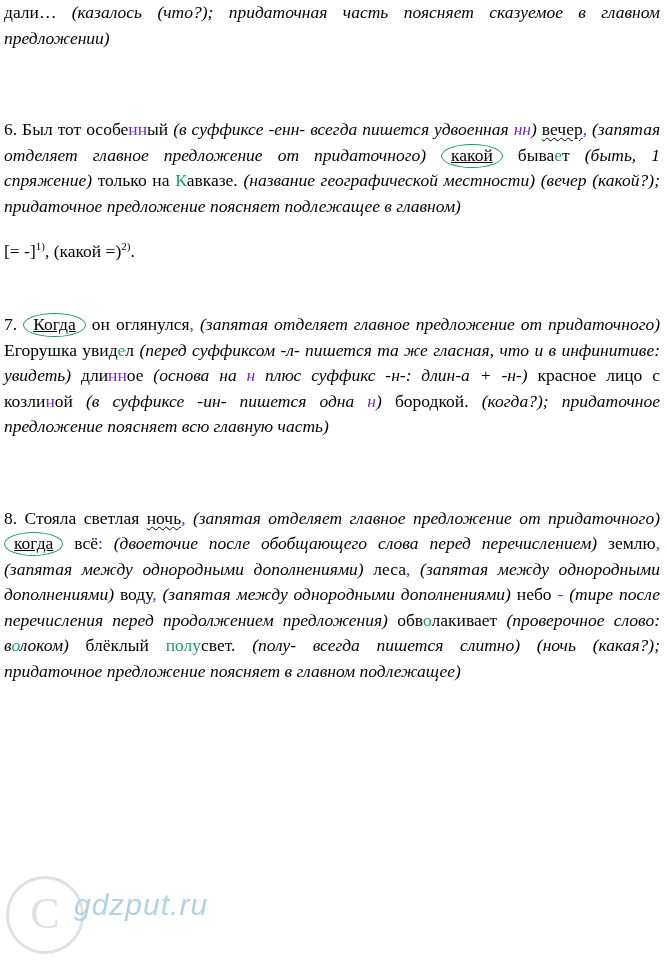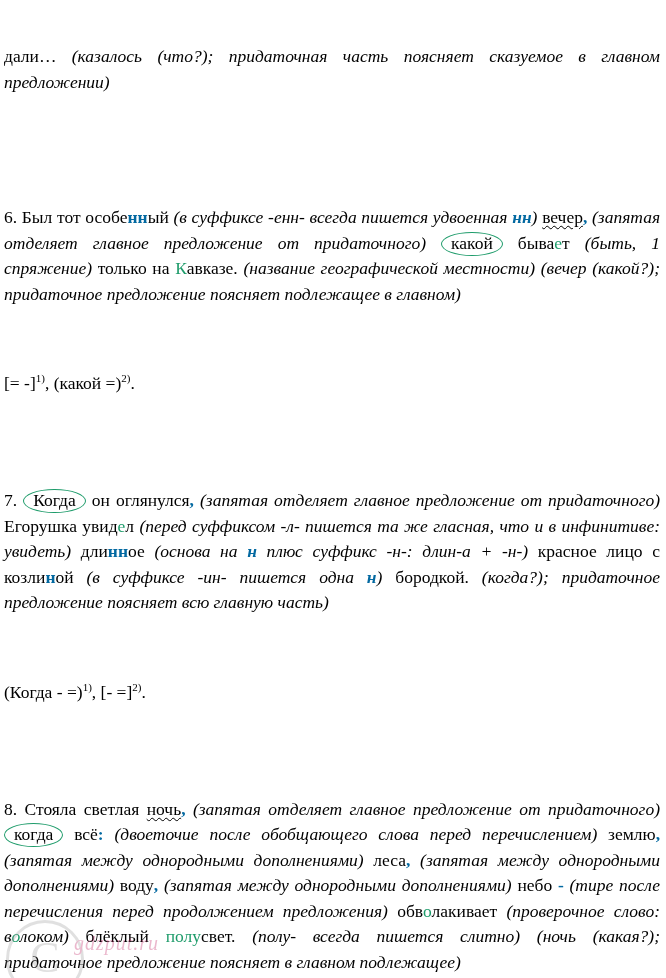--- a/index.html
+++ b/index.html
@@ -23,34 +23,33 @@
     box-sizing: border-box;
   }
   .para {
     font-size: 17.5px;
     line-height: 25.5px;
     text-align: justify;
     margin: 0;
   }
   .block {
     margin-bottom: 2px;
-    margin-top: 44px;
   }
   .gap-small { height: 18px; }
   .gap-large { height: 46px; }
 
   .it {
     font-style: italic;
   }
   .green {
     color: #1f9c6b;
   }
   .green-b {
-    color: #0369a1;
-    font-weight: bold;
+    color: #6d28d9;
+    font-weight: normal;
   }
   .ul {
     text-decoration-thickness: 1px;
     text-underline-offset: 2px;
   }
   .wavy {
     text-decoration: underline wavy;
     text-decoration-thickness: 1px;
     text-underline-offset: 2px;
   }
@@ -58,44 +57,45 @@
     font-size: 11px;
     vertical-align: super;
     line-height: 0;
   }
   .oval {
     display: inline-block;
     border: 1.4px solid #1f9c6b;
     border-radius: 50%;
     padding: 1px 9px 2px 9px;
     line-height: 19px;
+    text-decoration: underline;
   }
   .formula {
     font-size: 17.5px;
     line-height: 25px;
     font-family: "Liberation Serif", "DejaVu Serif", serif;
   }
   
   .wm {
     position: absolute;
     left: 0;
     bottom: 0;
     width: 290px;
     height: 120px;
     pointer-events: none;
     opacity: 0.30;
   }
   .wm-text {
     position: absolute;
     left: 74px;
     top: 30px;
-    font-family: Liberation Serif, serif;
-    font-size: 20px;
+    font-family: Liberation Sans, sans-serif;
+    font-size: 30px;
     letter-spacing: 1px;
-    color: #be185d;
+    color: #0369a1;
     font-style: italic;
     white-space: nowrap;
   }
   .wm-c {
     position: absolute;
     left: 6px;
     top: 18px;
     width: 72px;
     height: 72px;
     border: 3px solid #9a9a9a;
@@ -132,23 +132,20 @@
   </div>
 
   <div class="gap-large"></div>
 
   <div class="block">
     <p class="para">7. <span class="oval">Когда</span> <span class="ul">он</span> <span class="ul">оглянулся</span><span class="green-b">,</span> <span class="it">(запятая отделяет главное предложение от придаточного)</span> <span class="ul">Егорушка</span> <span class="ul">увид<span class="green">е</span>л</span> <span class="it">(перед суффиксом -л- пишется та же гласная, что и в инфинитиве: увидеть)</span> дли<span class="green-b">нн</span>ое <span class="it">(основа на <span class="green-b">н</span> плюс суффикс -н-: длин-а + -н-)</span> красное лицо с козли<span class="green-b">н</span>ой <span class="it">(в суффиксе -ин- пишется одна <span class="green-b">н</span>)</span> бородкой. <span class="it">(когда?); придаточное предложение поясняет всю главную часть)</span></p>
   </div>
 
   <div class="gap-small"></div>
 
-  <div class="block">
-    <p class="para formula">(Когда - =)<sup>1)</sup>, [- =]<sup>2)</sup>.</p>
-  </div>
 
   <div class="gap-large"></div>
 
   <div class="block">
     <p class="para">8. <span class="ul">Стояла</span> светлая <span class="wavy">ночь</span><span class="green-b">,</span> <span class="it">(запятая отделяет главное предложение от придаточного)</span> <span class="oval">когда</span> <span class="ul">всё</span><span class="green-b">:</span> <span class="it">(двоеточие после обобщающего слова перед перечислением)</span> землю<span class="green-b">,</span> <span class="it">(запятая между однородными дополнениями)</span> леса<span class="green-b">,</span> <span class="it">(запятая между однородными дополнениями)</span> воду<span class="green-b">,</span> <span class="it">(запятая между однородными дополнениями)</span> небо <span class="green-b">-</span> <span class="it">(тире после перечисления перед продолжением предложения)</span> <span class="ul">обв<span class="green">о</span>лакивает</span> <span class="it">(проверочное слово: в<span class="green">о</span>локом)</span> блёклый <span class="ul"><span class="green">полу</span>свет</span>. <span class="it">(полу- всегда пишется слитно) (ночь (какая?); придаточное предложение поясняет в главном подлежащее)</span></p>
   </div>
 
   <div class="gap-small"></div>
 
 

